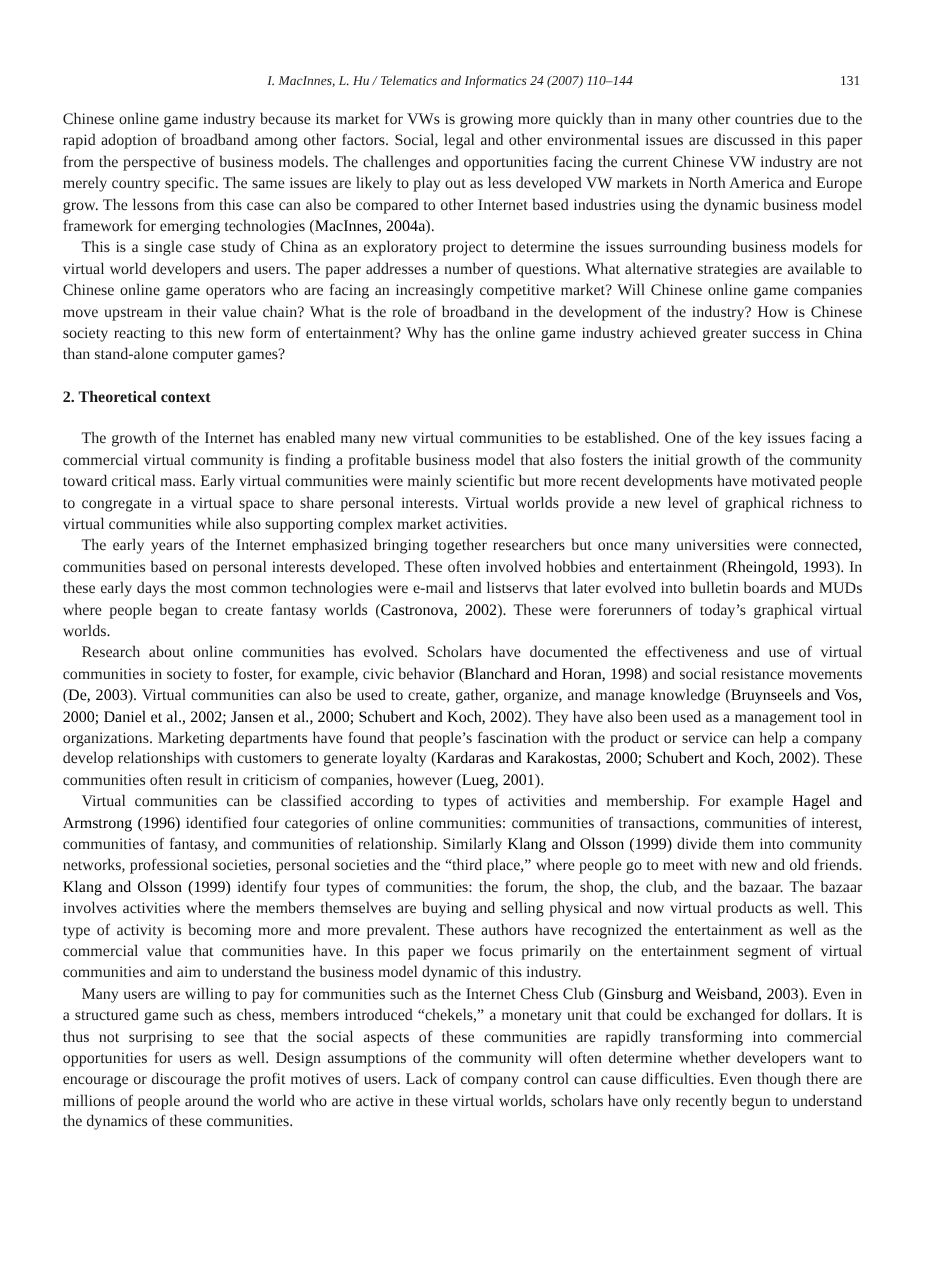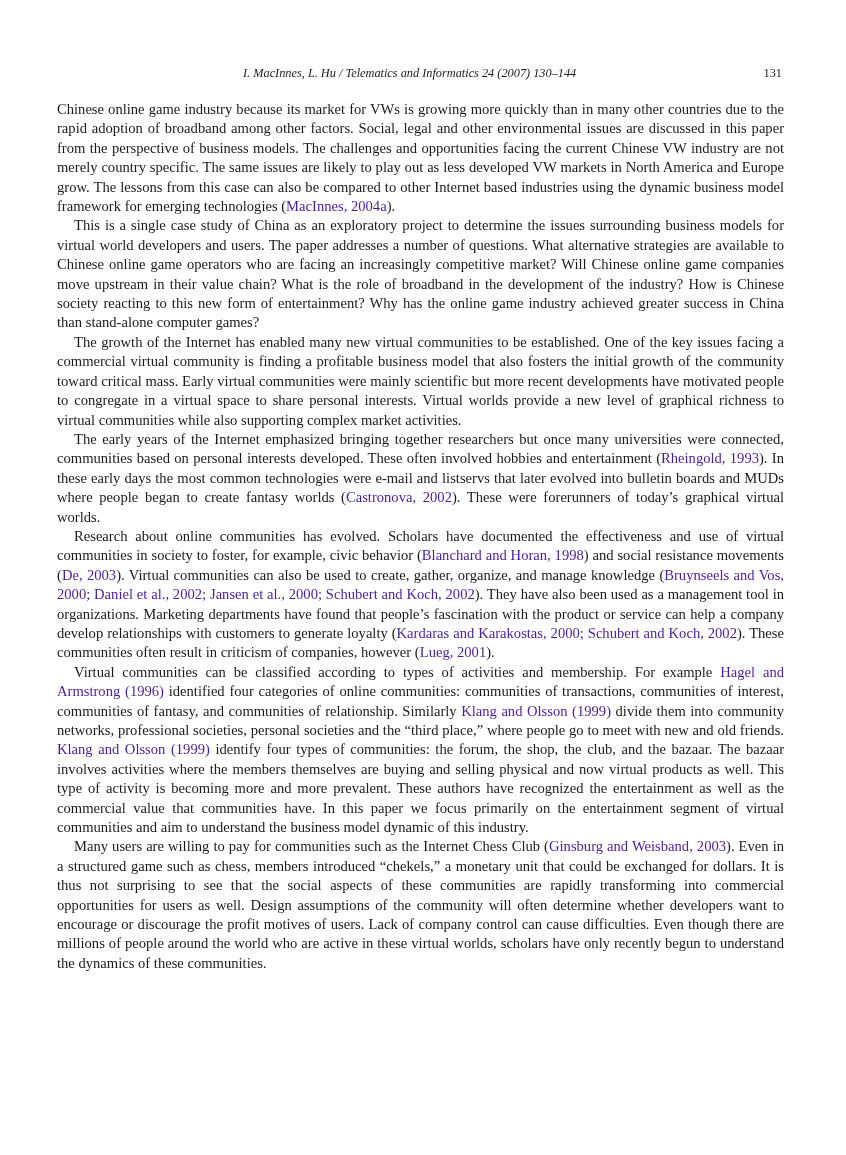--- a/index.html
+++ b/index.html
@@ -6,36 +6,37 @@
   body { width:846px; height:1155px; position:relative; overflow:hidden;
          font-family:"Liberation Serif","DejaVu Serif",serif; color:#1a1a1a; }
   .header { position:absolute; top:66px; left:57px; width:727px; height:18px;
             font-size:12.3px; font-style:italic; }
   .header .running { position:absolute; left:186px; top:0; }
   .header .pageno { position:absolute; right:2px; top:0; font-style:normal;margin-left:48px; }
   .content { position:absolute; top:100px; left:57px; width:727px;
              font-size:14.6px; line-height:19.4px; text-align:justify; }
   .content p { margin:0; text-indent:0; hyphens:manual; }
   .content p.indent { text-indent:17px;font-family:Liberation Serif, serif; }
-  .cite { color:#4c1d95; }
+  .cite { color:#000000; }
   h2.section { font-size:14.6px; font-weight:bold; margin:19px 0 19px 0; line-height:19.4px; }
 </style>
 </head>
 <body>
 
 <div class="header">
-  <span class="running">I. MacInnes, L. Hu / Telematics and Informatics 24 (2007) 130–144</span>
+  <span class="running">I. MacInnes, L. Hu / Telematics and Informatics 24 (2007) 110–144</span>
   <span class="pageno">131</span>
 </div>
 
 <div class="content">
   <p><span>Chinese online game industry because its market for VWs is growing more quickly than in many other countries due to the rapid adoption of broadband among other factors. Social, legal and other environmental issues are discussed in this paper from the perspective of business models. The challenges and opportunities facing the current Chinese VW industry are not merely country specific. The same issues are likely to play out as less developed VW markets in North America and Europe grow. The lessons from this case can also be compared to other Internet based industries using the dynamic business model framework for emerging technologies (</span><span class="cite">MacInnes, 2004a</span><span>).</span></p>
 
   <p class="indent"><span>This is a single case study of China as an exploratory project to determine the issues surrounding business models for virtual world developers and users. The paper addresses a number of questions. What alternative strategies are available to Chinese online game operators who are facing an increasingly competitive market? Will Chinese online game companies move upstream in their value chain? What is the role of broadband in the development of the industry? How is Chinese society reacting to this new form of entertainment? Why has the online game industry achieved greater success in China than stand-alone computer games?</span></p>
 
+  <h2 class="section">2. Theoretical context</h2>
 
   <p class="indent"><span>The growth of the Internet has enabled many new virtual communities to be established. One of the key issues facing a commercial virtual community is finding a profitable business model that also fosters the initial growth of the community toward critical mass. Early virtual communities were mainly scientific but more recent developments have motivated people to congregate in a virtual space to share personal interests. Virtual worlds provide a new level of graphical richness to virtual communities while also supporting complex market activities.</span></p>
 
   <p class="indent"><span>The early years of the Internet emphasized bringing together researchers but once many universities were connected, communities based on personal interests developed. These often involved hobbies and entertain­ment (</span><span class="cite">Rheingold, 1993</span><span>). In these early days the most common technologies were e-mail and listservs that later evolved into bulletin boards and MUDs where people began to create fantasy worlds (</span><span class="cite">Castronova, 2002</span><span>). These were forerunners of today’s graphical virtual worlds.</span></p>
 
   <p class="indent"><span>Research about online communities has evolved. Scholars have documented the effectiveness and use of vir­tual communities in society to foster, for example, civic behavior (</span><span class="cite">Blanchard and Horan, 1998</span><span>) and social resistance movements (</span><span class="cite">De, 2003</span><span>). Virtual communities can also be used to create, gather, organize, and man­age knowledge (</span><span class="cite">Bruynseels and Vos, 2000; Daniel et al., 2002; Jansen et al., 2000; Schubert and Koch, 2002</span><span>). They have also been used as a management tool in organizations. Marketing departments have found that people’s fascination with the product or service can help a company develop relationships with customers to generate loyalty (</span><span class="cite">Kardaras and Karakostas, 2000; Schubert and Koch, 2002</span><span>). These communities often result in criticism of companies, however (</span><span class="cite">Lueg, 2001</span><span>).</span></p>
 
   <p class="indent"><span>Virtual communities can be classified according to types of activities and membership. For example </span><span class="cite">Hagel and Armstrong (1996)</span><span> identified four categories of online communities: communities of transactions, commu­nities of interest, communities of fantasy, and communities of relationship. Similarly </span><span class="cite">Klang and Olsson (1999)</span><span> divide them into community networks, professional societies, personal societies and the “third place,” where people go to meet with new and old friends. </span><span class="cite">Klang and Olsson (1999)</span><span> identify four types of communities: the forum, the shop, the club, and the bazaar. The bazaar involves activities where the members themselves are buying and selling physical and now virtual products as well. This type of activity is becoming more and more prevalent. These authors have recognized the entertainment as well as the commercial value that communities have. In this paper we focus primarily on the entertainment segment of virtual communities and aim to under­stand the business model dynamic of this industry.</span></p>
 
   <p class="indent"><span>Many users are willing to pay for communities such as the Internet Chess Club (</span><span class="cite">Ginsburg and Weisband, 2003</span><span>). Even in a structured game such as chess, members introduced “chekels,” a monetary unit that could be exchanged for dollars. It is thus not surprising to see that the social aspects of these communities are rapidly transforming into commercial opportunities for users as well. Design assumptions of the community will often determine whether developers want to encourage or discourage the profit motives of users. Lack of company control can cause difficulties. Even though there are millions of people around the world who are active in these virtual worlds, scholars have only recently begun to understand the dynamics of these communities.</span></p>

